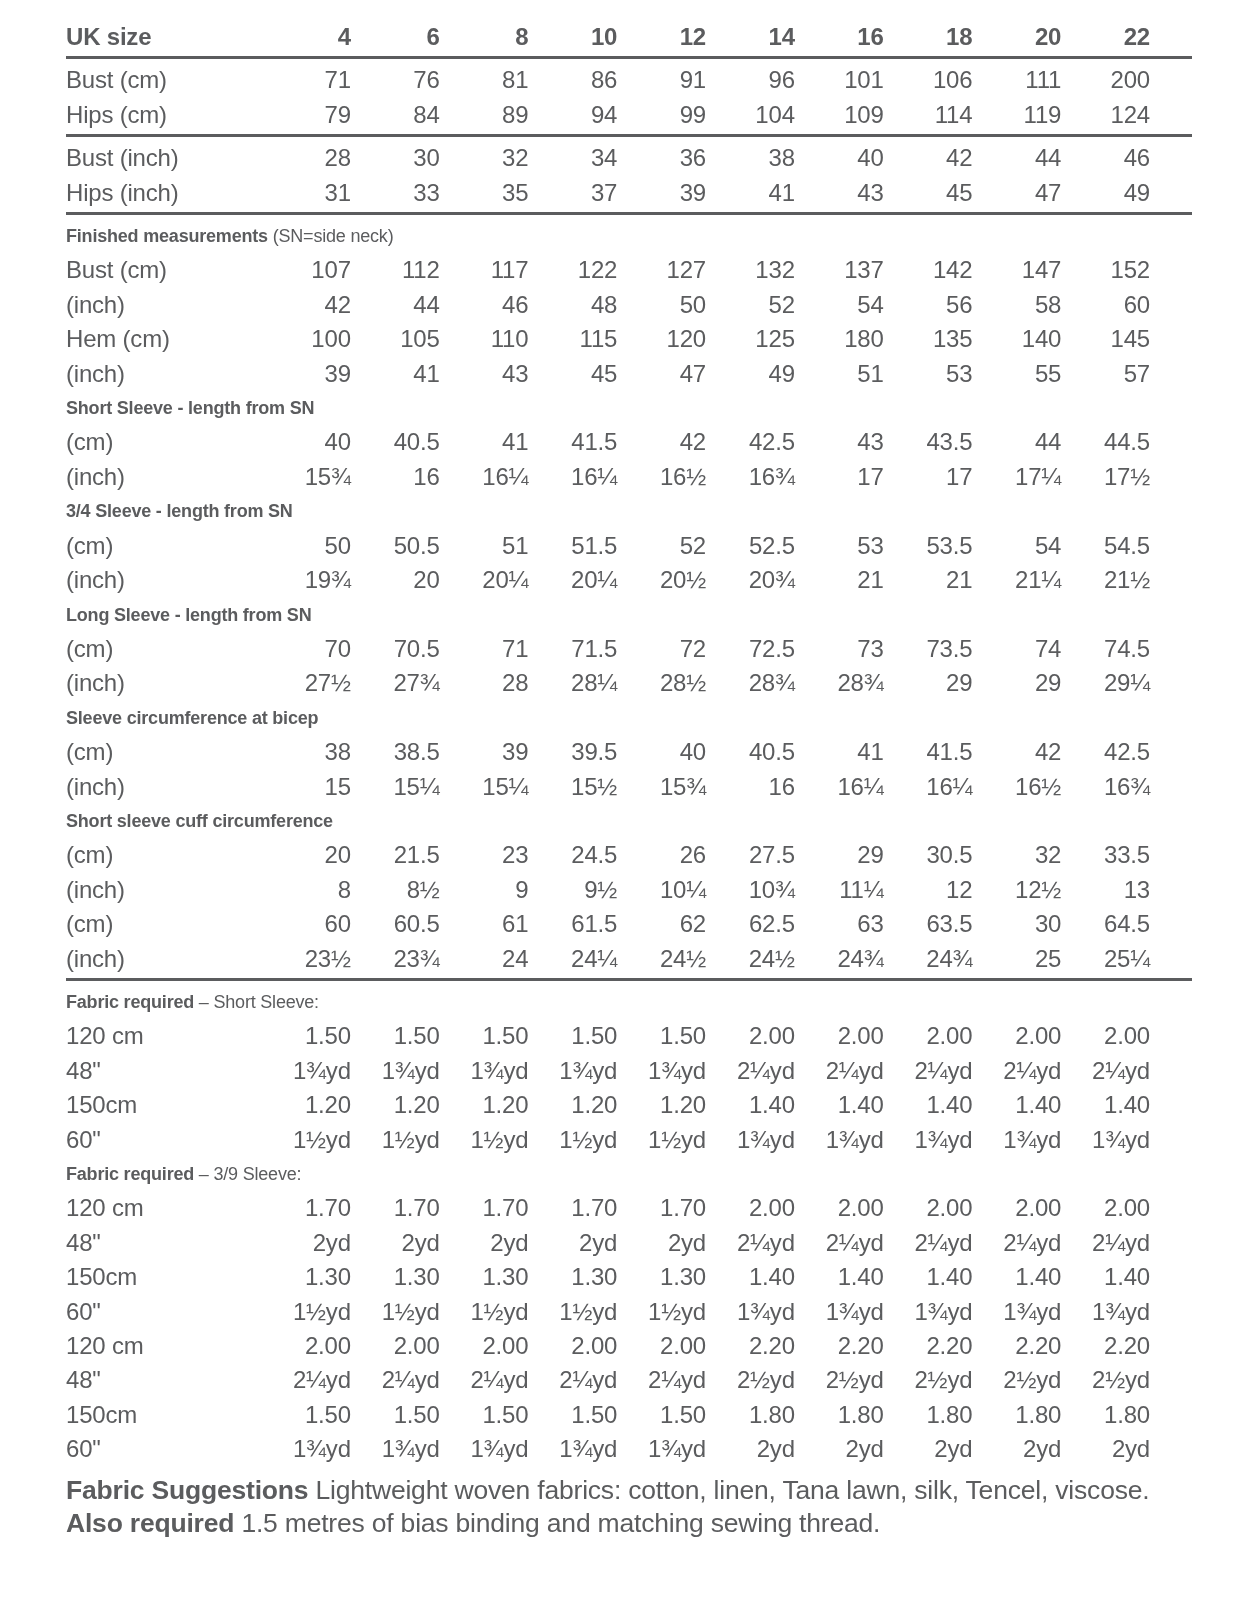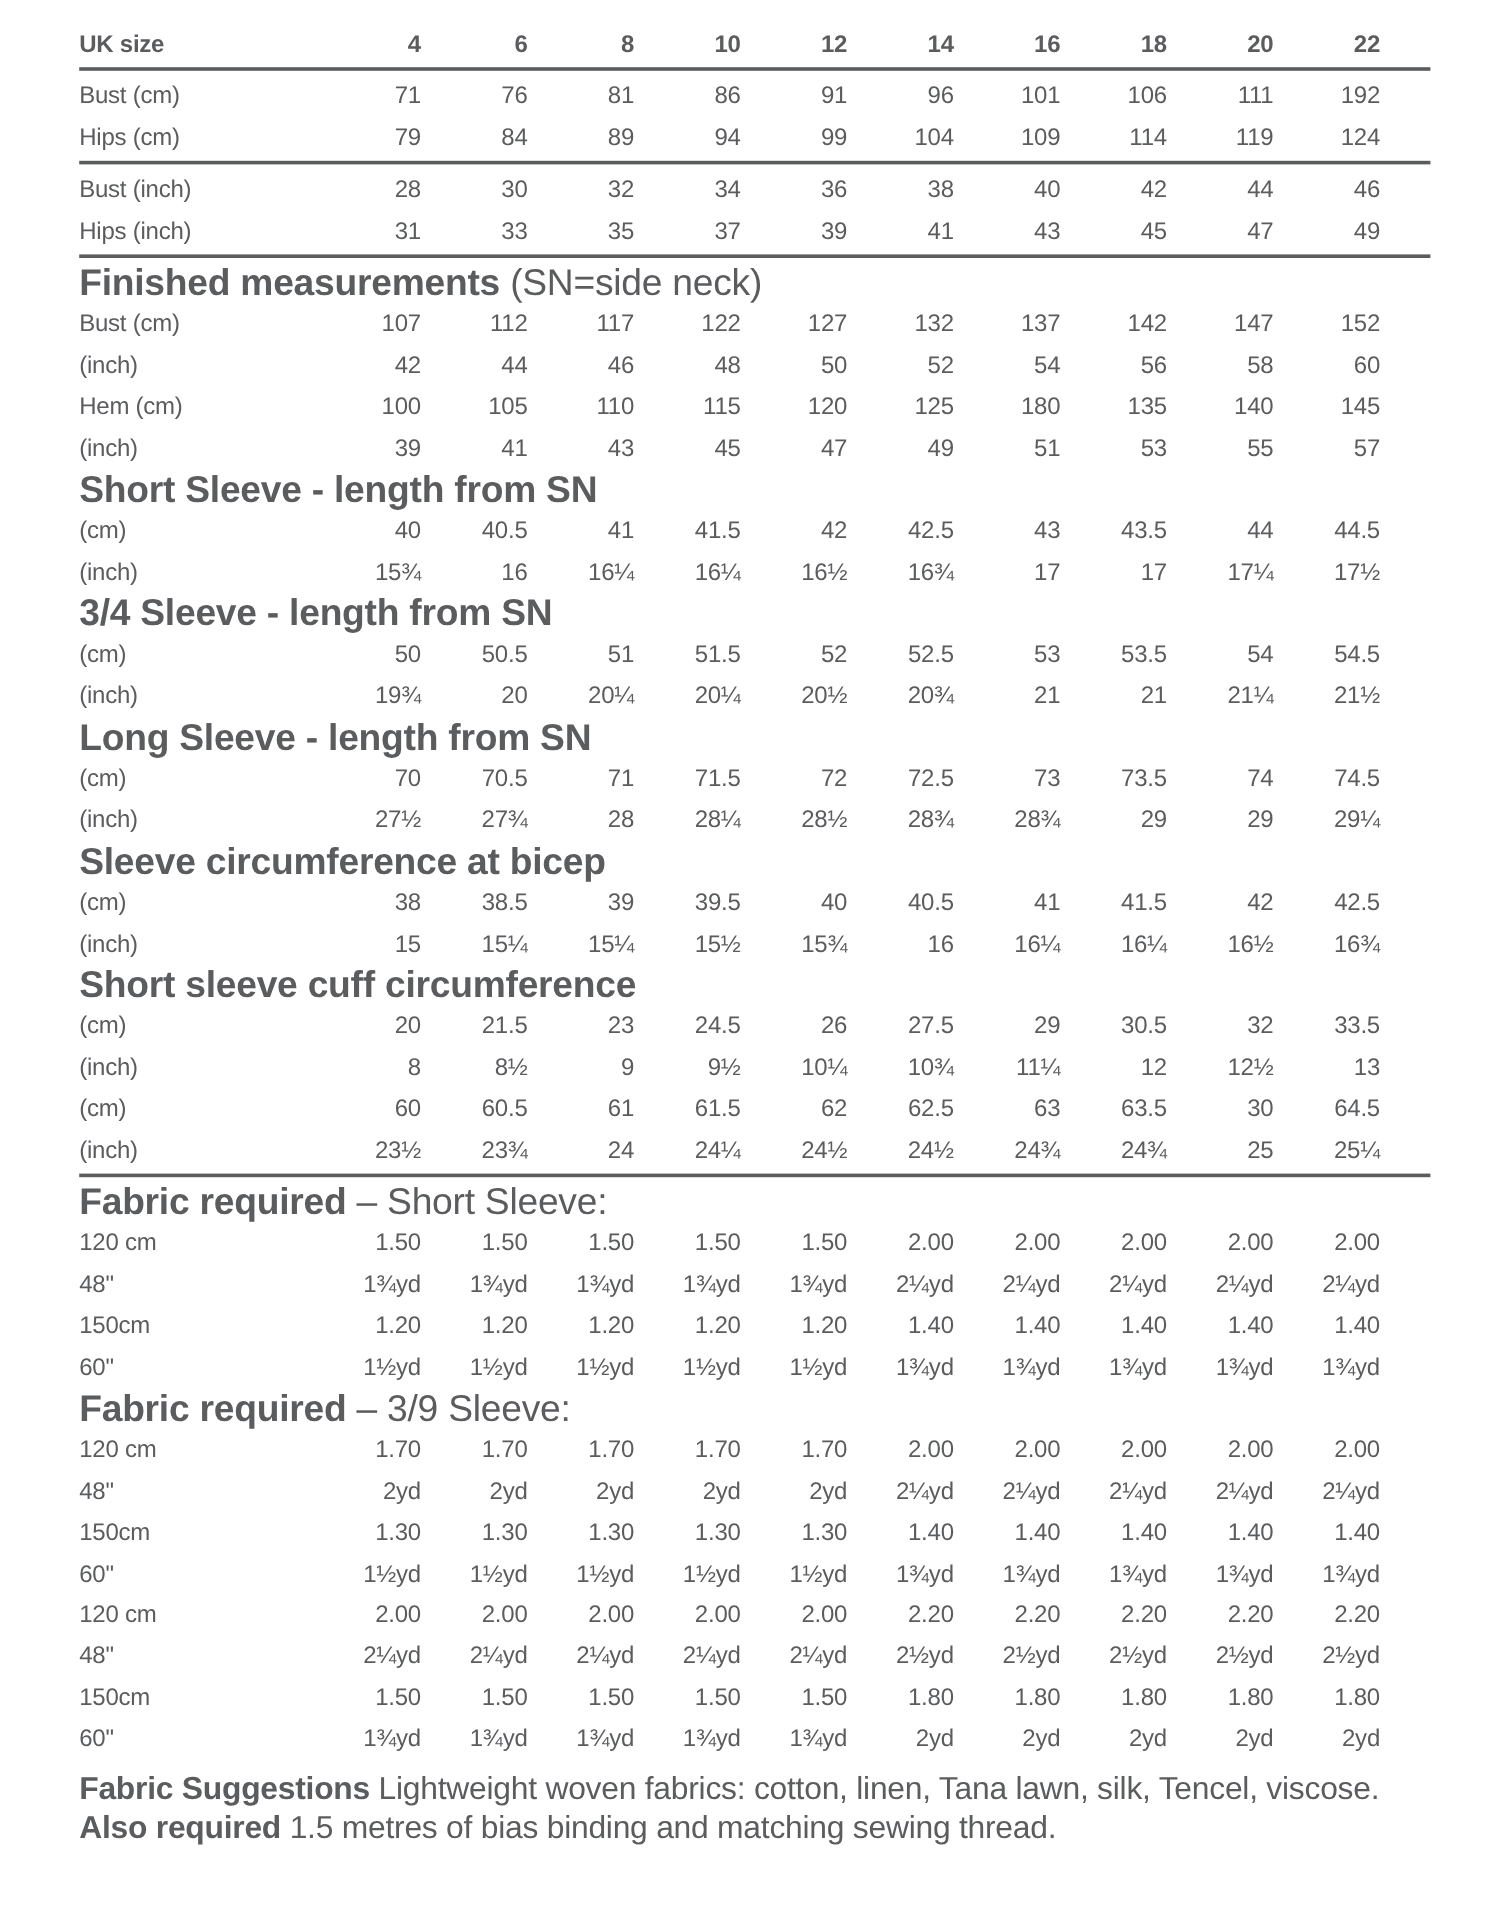--- a/index.html
+++ b/index.html
@@ -14,31 +14,31 @@
     letter-spacing: -0.2px;
   }
   .sheet {
     padding: 20px 48px 0 66px;
     width: 1240px;
   }
   .trow {
     display: grid;
     grid-template-columns: 196px repeat(10, 1fr);
     line-height: 34.4px;
-    font-size: 20px;
+    font-size: 24px;
     padding-right: 42px;
     white-space: nowrap;
   }
   .trow .label { text-align: left; }
   .trow .cell  { text-align: right; }
   .sizes-row { font-weight: bold; }
   .section-row {
     display: block;
     line-height: 34.4px;
-    font-size: 31px;
+    font-size: 18px;
     font-weight: bold;
     white-space: nowrap;
   }
   .section-row .normal { font-weight: normal; }
   .rule {
     height: 0;
     border-top: 3px solid #5b5c5e;
     margin: 2px 0 4px 0;
   }
   .footer {
@@ -72,21 +72,21 @@
         <span class="label">Bust (cm)</span>
         <span class="cell">71</span>
         <span class="cell">76</span>
         <span class="cell">81</span>
         <span class="cell">86</span>
         <span class="cell">91</span>
         <span class="cell">96</span>
         <span class="cell">101</span>
         <span class="cell">106</span>
         <span class="cell">111</span>
-        <span class="cell">192</span>
+        <span class="cell">200</span>
       </div>
       <div class="trow">
         <span class="label">Hips (cm)</span>
         <span class="cell">79</span>
         <span class="cell">84</span>
         <span class="cell">89</span>
         <span class="cell">94</span>
         <span class="cell">99</span>
         <span class="cell">104</span>
         <span class="cell">109</span>

